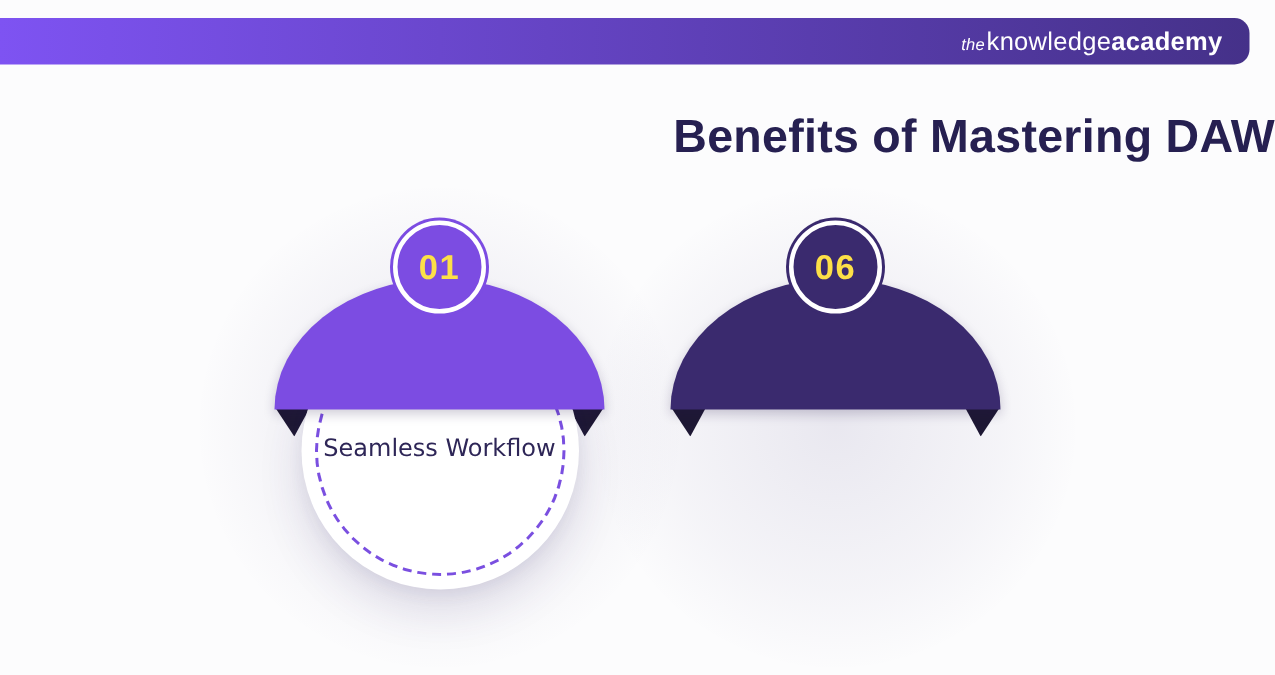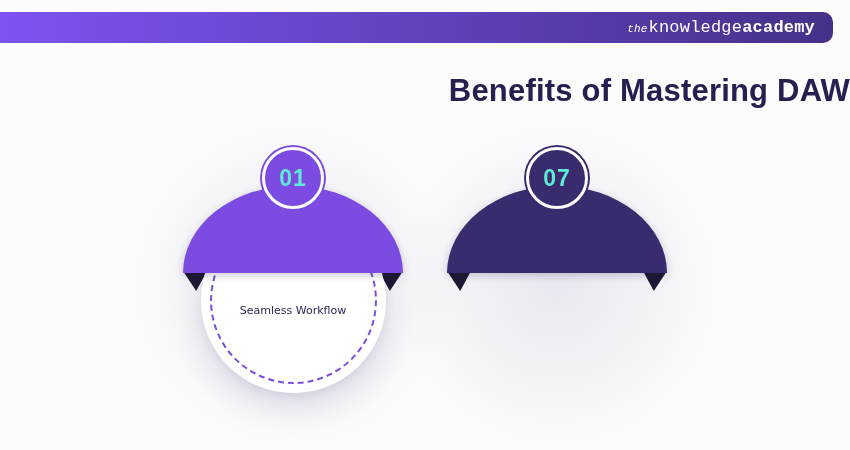--- a/index.html
+++ b/index.html
@@ -14,21 +14,21 @@
   .banner {
     position:absolute; left:0; top:12px;
     width:833px; height:31px;
     border-radius:0 10px 10px 0;
     background:linear-gradient(90deg, var(--g1,#7e53f2) 0%, var(--g2,#453189) 100%);
     display:flex; align-items:center; justify-content:flex-end;
     padding-right:18px; box-sizing:border-box;
   }
   .logo {
     color:#ffffff;
-    font-family:Liberation Mono, monospace;
+    font-family:Liberation Sans, sans-serif;
     font-size:17px; letter-spacing:.2px; white-space:nowrap;
   }
   .logo .the { font-style:italic; font-size:11px; margin-right:1px; }
   .logo .academy { font-weight:bold; }
 
   
   .title {
     position:absolute; top:73px; left:0; width:100%;
     margin:0; text-align:right;
     font-size:31px; font-weight:bold; letter-spacing:.2px;
@@ -60,44 +60,44 @@
     width:185px; height:185px; border-radius:50%;
     background:#ffffff; z-index:2;
     box-shadow:0 14px 30px rgba(60,50,110,0.13), 0 4px 10px rgba(60,50,110,0.07);
   }
   .dashed-ring {
     position:absolute; inset:9px; border-radius:50%;
     border:2px dashed var(--dash, #7a4fe0);
   }
   .item-label {
     position:absolute; left:0; right:0; top:78px;
-    margin:12px auto; max-width:155px; text-align:center;
+    margin:0 auto; max-width:155px; text-align:center;
     font-family:"DejaVu Sans", sans-serif;
-    font-size:11px; line-height:25px;
+    font-size:16px; line-height:25px;
     color:var(--label-color, #2e2657);
   }
 
   .dome {
     position:absolute; left:2px; top:46px;
     width:220px; height:87px;
     background:var(--fill, #7c4ce2);
     border-radius:110px 110px 0 0 / 87px 87px 0 0;
     box-shadow:0 3px 8px rgba(35,22,75,0.22);
     z-index:3;
   }
 
   .badge {
     position:absolute; left:81px; top:7px;
     width:56px; height:56px; border-radius:50%;
     background:var(--fill, #7c4ce2);
     border:3px solid #ffffff;
     box-shadow:0 0 0 2px var(--fill, #7c4ce2);
     z-index:4;
     display:flex; align-items:center; justify-content:center;
-    color:#5eead4; font-size:23px; font-weight:bold; letter-spacing:1px;
+    color:#fde047; font-size:23px; font-weight:bold; letter-spacing:1px;
   }
 </style>
 </head>
 <body style="--bg: #fcfcfd; --title-color: #262051; --label-color: #2e2657;">
 
 <div class="banner" style="--g1: #7e53f2; --g2: #453189;">
   <div class="logo">
     <span class="the">the</span><span>knowledge</span><span class="academy">academy</span>
   </div>
 </div>
@@ -117,15 +117,15 @@
     <span>01</span>
   </div>
 </div>
 
 <div class="item item-2" style="--fill: #3a2a6e; --dash: #4a3a92; --fold: #1e1834;">
   <div class="halo"></div>
   <div class="fold fold-left"></div>
   <div class="fold fold-right"></div>
   <div class="dome"></div>
   <div class="badge">
-    <span>07</span>
+    <span>06</span>
   </div>
 </div>
 
 </body></html>

